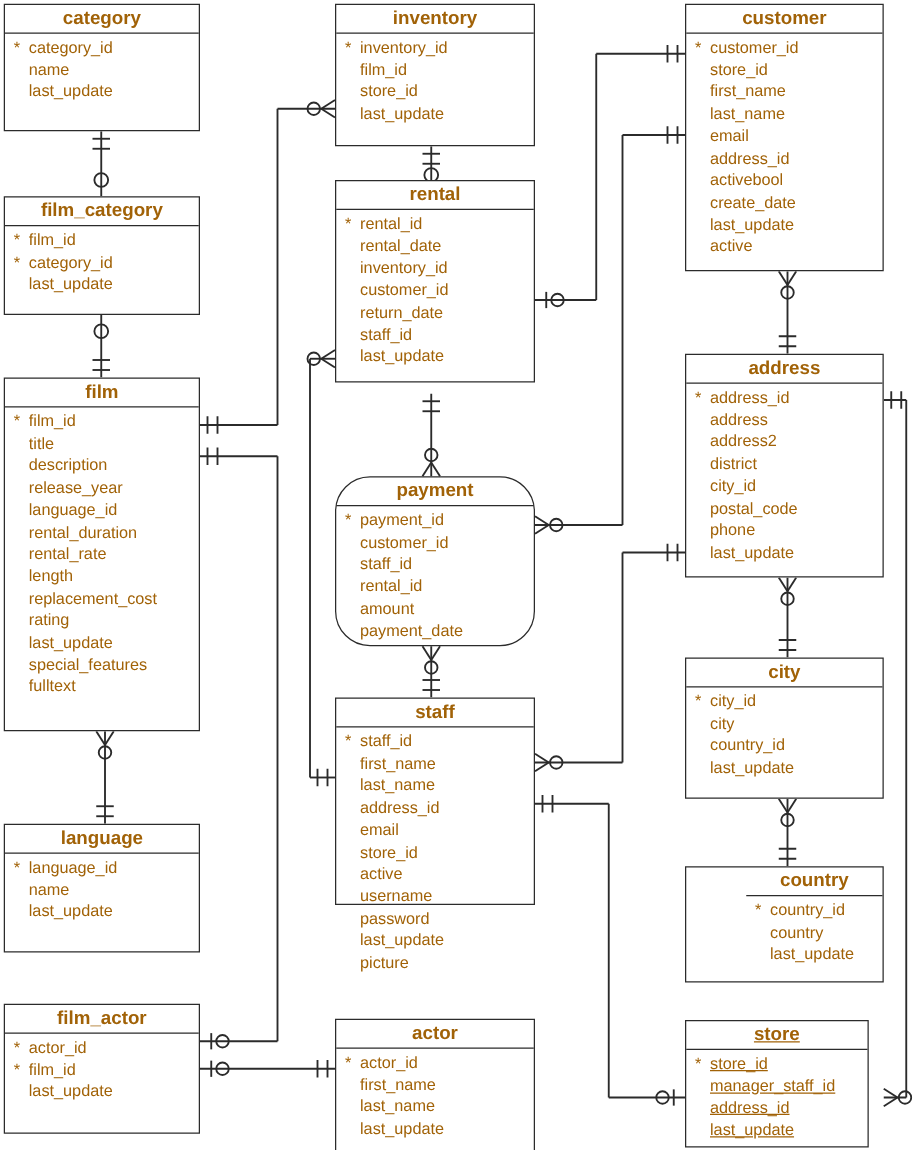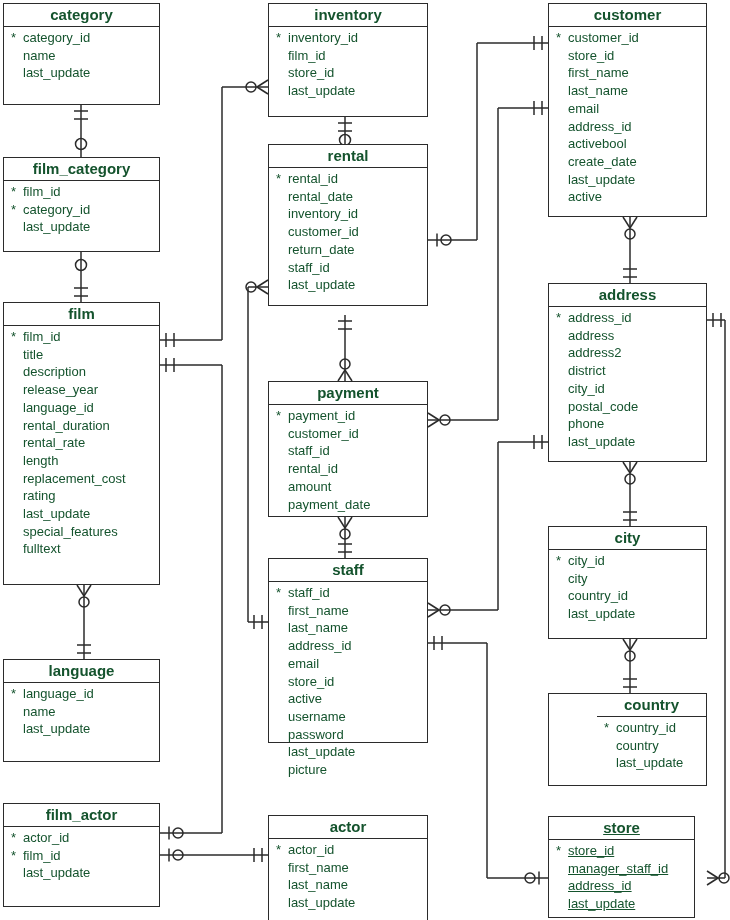--- a/index.html
+++ b/index.html
@@ -9,21 +9,21 @@
     background:#ffffff;
     font-family:"Liberation Sans","DejaVu Sans",sans-serif;
     overflow:hidden;
   }
   #wires{position:absolute;left:0;top:0;}
   .tbl{
     position:absolute;
     background:#ffffff;
     border:1.5px solid #2b2b2b;
     box-sizing:border-box;
-    color:#14532d;
+    color:#a16207;
   }
   .tbl-header{
     height:22px;
     line-height:22px;
     border-bottom:1.5px solid #2b2b2b;
     font-weight:bold;
     font-size:15px;
     text-align:center;
     white-space:nowrap;
     overflow:hidden;
@@ -257,32 +257,32 @@
         <div class="tbl-rows">
           <div class="tbl-row"><span class="pk-gutter">*</span><span>rental_id</span></div>
           <div class="tbl-row"><span class="pk-gutter"></span><span>rental_date</span></div>
           <div class="tbl-row"><span class="pk-gutter"></span><span>inventory_id</span></div>
           <div class="tbl-row"><span class="pk-gutter"></span><span>customer_id</span></div>
           <div class="tbl-row"><span class="pk-gutter"></span><span>return_date</span></div>
           <div class="tbl-row"><span class="pk-gutter"></span><span>staff_id</span></div>
           <div class="tbl-row"><span class="pk-gutter"></span><span>last_update</span></div>
         </div>
       </div>
-      <div class="tbl" style="left: 268px; top: 381px; width: 160px; height: 136px;">
+      <div class="tbl" style="left: 268px; top: 381px; width: 160px; height: 136px; border-radius: 28px;">
         <div class="tbl-header">payment</div>
         <div class="tbl-rows">
           <div class="tbl-row"><span class="pk-gutter">*</span><span>payment_id</span></div>
           <div class="tbl-row"><span class="pk-gutter"></span><span>customer_id</span></div>
           <div class="tbl-row"><span class="pk-gutter"></span><span>staff_id</span></div>
           <div class="tbl-row"><span class="pk-gutter"></span><span>rental_id</span></div>
           <div class="tbl-row"><span class="pk-gutter"></span><span>amount</span></div>
           <div class="tbl-row"><span class="pk-gutter"></span><span>payment_date</span></div>
         </div>
       </div>
-      <div class="tbl" style="left: 268px; top: 558px; width: 160px; height: 185px;">
+      <div class="tbl" style="left: 268px; top: 558px; width: 160px; height: 166px;">
         <div class="tbl-header">staff</div>
         <div class="tbl-rows">
           <div class="tbl-row"><span class="pk-gutter">*</span><span>staff_id</span></div>
           <div class="tbl-row"><span class="pk-gutter"></span><span>first_name</span></div>
           <div class="tbl-row"><span class="pk-gutter"></span><span>last_name</span></div>
           <div class="tbl-row"><span class="pk-gutter"></span><span>address_id</span></div>
           <div class="tbl-row"><span class="pk-gutter"></span><span>email</span></div>
           <div class="tbl-row"><span class="pk-gutter"></span><span>store_id</span></div>
           <div class="tbl-row"><span class="pk-gutter"></span><span>active</span></div>
           <div class="tbl-row"><span class="pk-gutter"></span><span>username</span></div>

